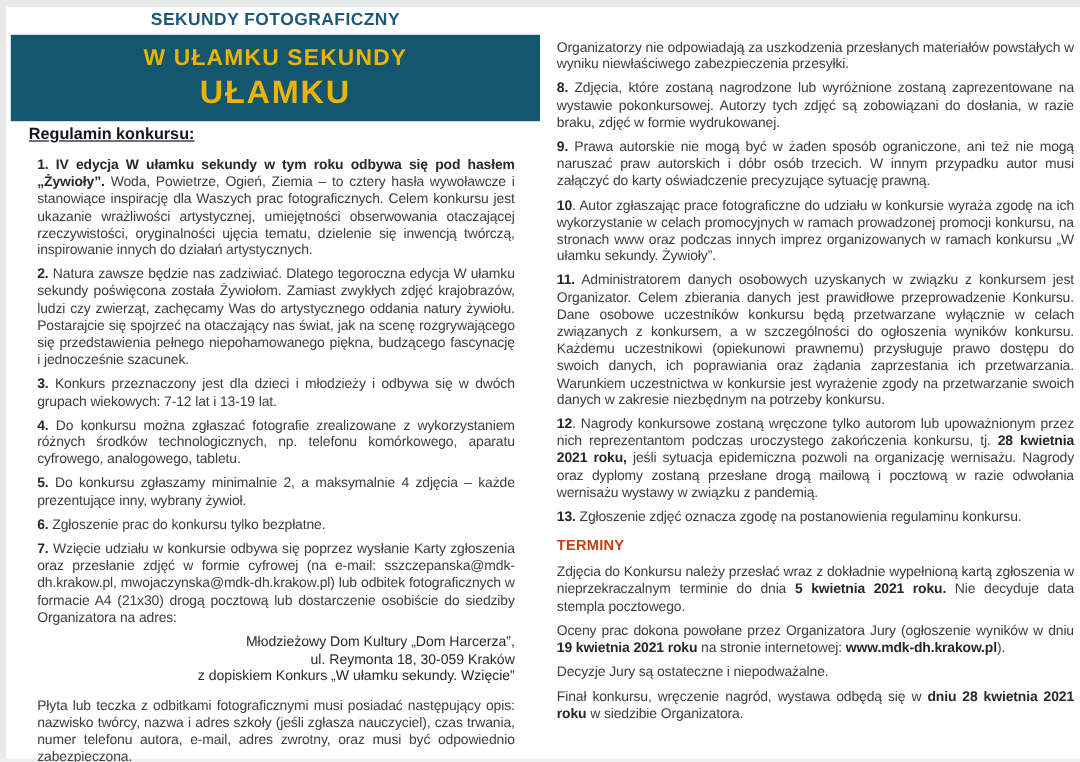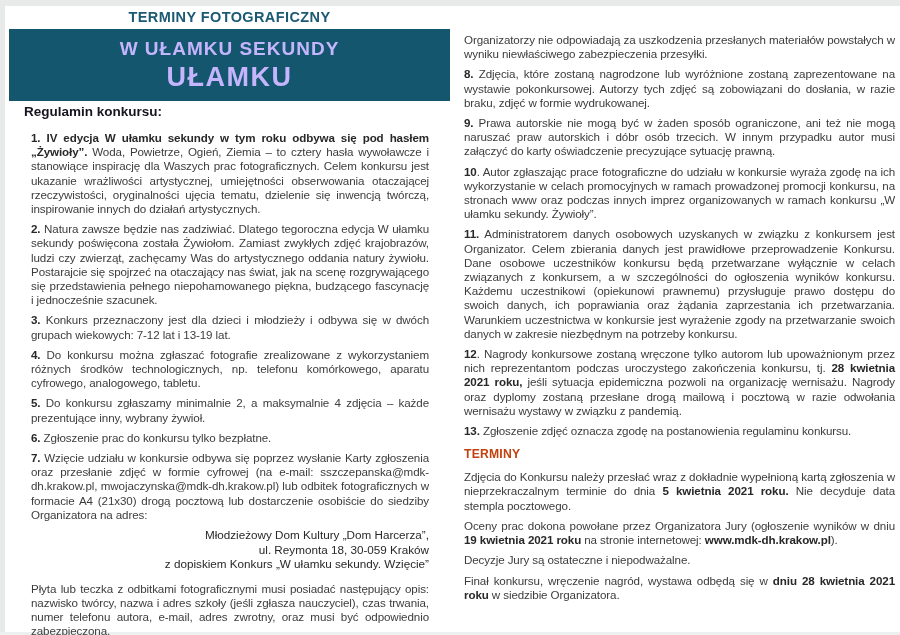--- a/index.html
+++ b/index.html
@@ -28,21 +28,21 @@
     text-align: center;
     font-weight: bold;
     font-size: 14.5px;
     letter-spacing: 0.4px;
     color: #1c5a74;
   }
   .banner {
     position: absolute;
     top: 29px; left: 9px; width: 441px; height: 72px;
     background: #15566f;
-    color: #c4b5fd;
+    color: #eab308;
     display: flex;
     flex-direction: column;
     align-items: center;
     justify-content: center;
     text-align: right;
   }
   .banner-line1 {
     font-weight: bold;
     font-size: 19px;
     letter-spacing: 1px;
@@ -62,20 +62,21 @@
   }
   .col-right {
     position: absolute;
     top: 33px; left: 464px; width: 431px;
   }
   .reg-heading {
     font-weight: bold;
     font-size: 13.5px;
     color: #15151f;
     margin: 0 0 12px 0;
+    text-decoration: underline;
   }
   p.body-par {
     margin: 0 0 6px 0;
     font-size: 11.6px;
     line-height: 14.2px;
     letter-spacing: -0.1px;
     text-align: justify;
   }
   .col-left p.body-par { margin-left: 7px; width: 398px; }
   .col-right p.body-par { width: 431px; }
@@ -97,21 +98,21 @@
     letter-spacing: 0.2px;
   }
 </style>
 </head>
 <body>
 
 <div class="edge edge-top"></div>
 <div class="edge edge-left"></div>
 <div class="edge edge-bottom"></div>
 
-<div class="kicker" style="color: rgb(28, 90, 116);">TERMINY FOTOGRAFICZNY</div>
+<div class="kicker" style="color: rgb(28, 90, 116);">SEKUNDY FOTOGRAFICZNY</div>
 
 <div class="banner" style="background: rgb(21, 86, 111);">
   <div class="banner-line1">W UŁAMKU SEKUNDY</div>
   <div class="banner-line2">UŁAMKU</div>
 </div>
 
 <div class="col-left">
   <div class="reg-heading">Regulamin konkursu:</div>
   <p class="body-par"><span class="b">1. IV edycja W ułamku sekundy w tym roku odbywa się pod hasłem „Żywioły”.</span><span> Woda, Powietrze, Ogień, Ziemia – to cztery hasła wywoławcze i stanowiące inspirację dla Waszych prac fotograficznych. Celem konkursu jest ukazanie wrażliwości artystycznej, umiejętności obserwowania otaczającej rzeczywistości, oryginalności ujęcia tematu, dzielenie się inwencją twórczą, inspirowanie innych do działań artystycznych.</span></p>
   <p class="body-par"><span class="b">2.</span><span> Natura zawsze będzie nas zadziwiać. Dlatego tegoroczna edycja W ułamku sekundy poświęcona została Żywiołom. Zamiast zwykłych zdjęć krajobrazów, ludzi czy zwierząt, zachęcamy Was do artystycznego oddania natury żywiołu. Postarajcie się spojrzeć na otaczający nas świat, jak na scenę rozgrywającego się przedstawienia pełnego niepohamowanego piękna, budzącego fascynację i jednocześnie szacunek.</span></p>

